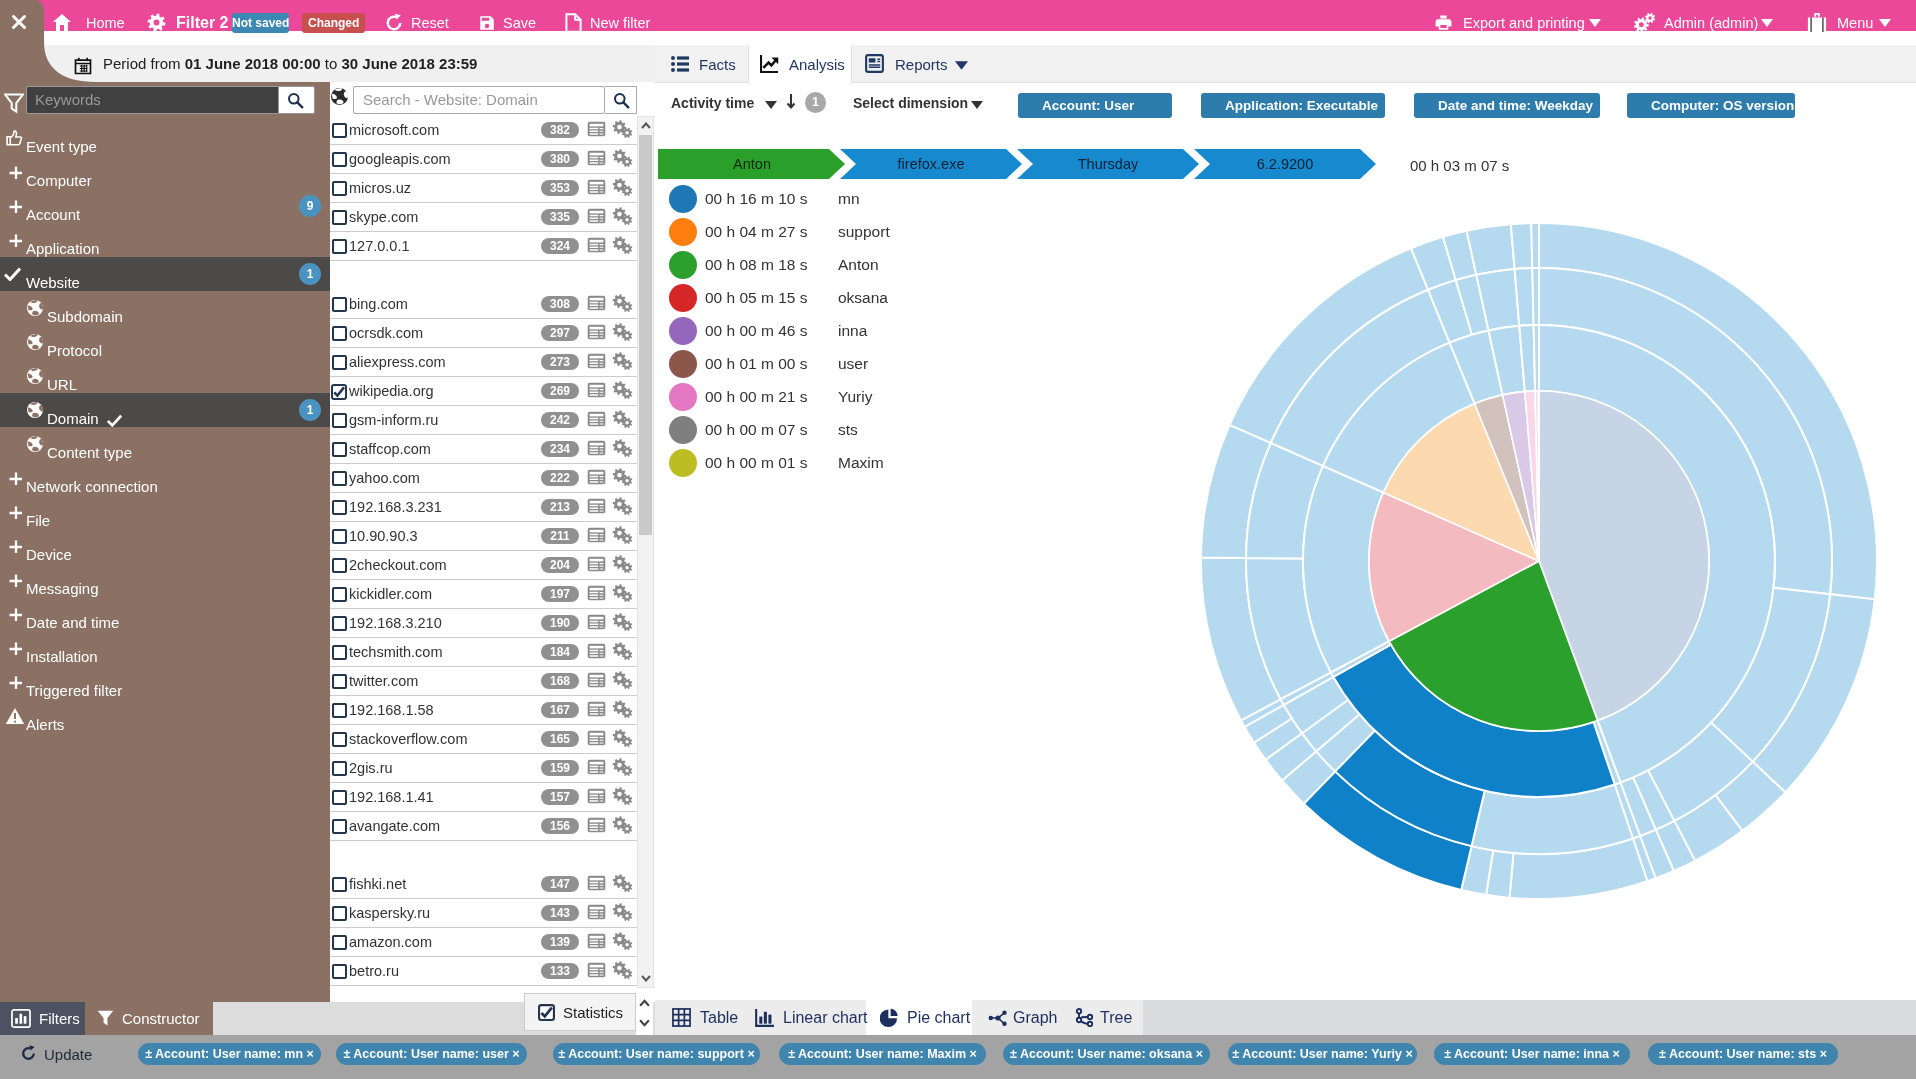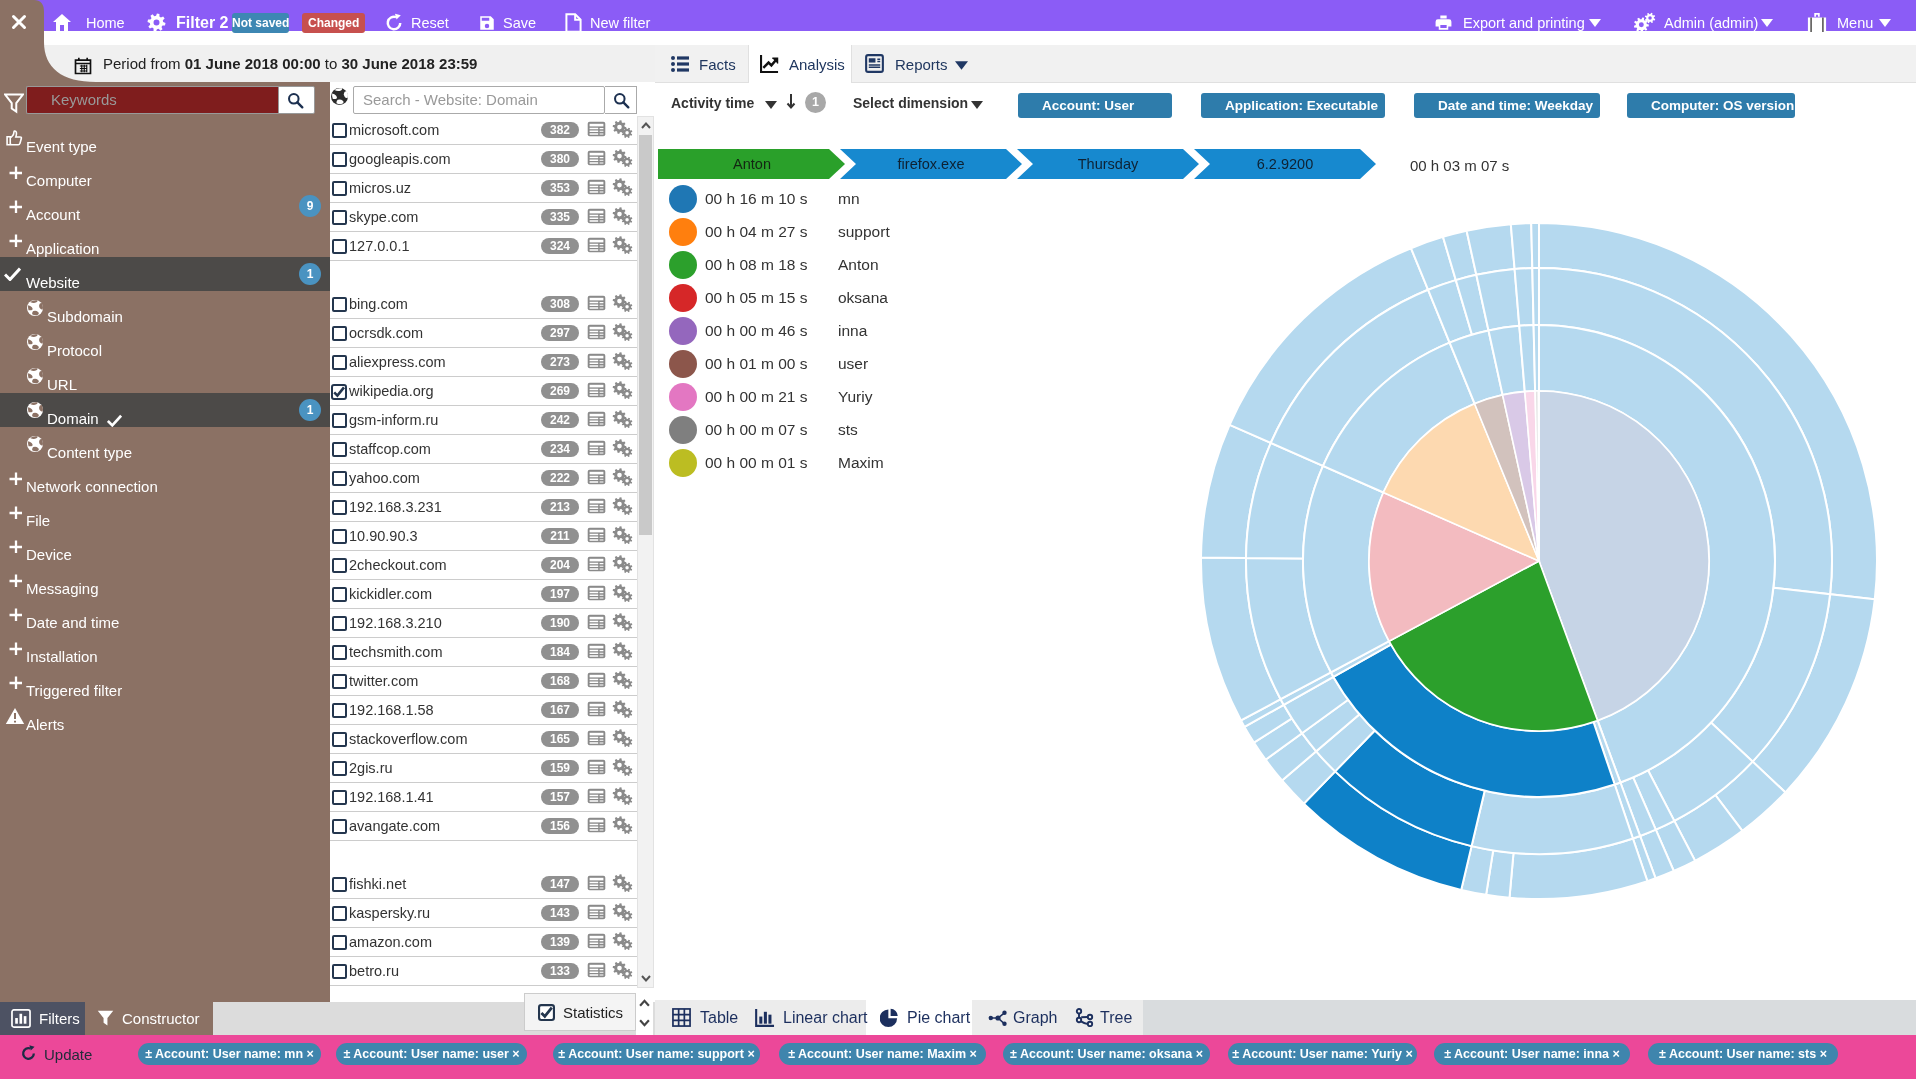--- a/index.html
+++ b/index.html
@@ -1,18 +1,18 @@
 <!DOCTYPE html>
 <html><head>
 <meta charset="utf-8">
 <style>
 * { margin:0; padding:0; box-sizing:border-box; }
 html,body { width:1916px; height:1079px; overflow:hidden; font-family:"Liberation Sans", sans-serif; background:#fff; }
 .abs { position:absolute; }
-#topbar { left:0; top:0; width:1916px; height:31px; background:#8b5cf6; color:#fff; }
+#topbar { left:0; top:0; width:1916px; height:31px; background:#ec4899; color:#fff; }
 .tb-item { position:absolute; top:0; height:45px; display:flex; align-items:center; color:#fff; font-size:14.5px; }
 #periodbar { left:0; top:45px; width:655px; height:37px; background:#f0f0f0; color:#222; font-size:15px; }
 #browntab { left:0; top:0; width:100px; height:82px; }
 #sidebar { left:0; top:82px; width:330px; height:920px; background:#8b7164; }
 .snav { position:absolute; left:0; width:330px; height:34px; color:#fff; font-size:15px; display:flex; align-items:flex-end; }
 .snav .plus { position:absolute; left:8px; top:10px; width:14px; height:14px; }
 .snav .txt1 { margin-left:26px; }
 .snav .txt2 { margin-left:47px; }
 .sel { background:#4c4a48; }
 .badge { position:absolute; right:9px; top:6px; width:22px; height:22px; border-radius:11px; background:#4a93c1; color:#fff; font-size:12px; font-weight:bold; text-align:center; line-height:22px; }
@@ -25,21 +25,21 @@
 .drow .ic2 { position:absolute; left:282px; top:4px; }
 #rightpanel { left:655px; top:45px; width:1261px; height:955px; background:#fff; }
 #rtabs { position:absolute; left:0; top:0; width:1261px; height:38px; background:#f1f1f1; border-bottom:1px solid #e0e0e0; }
 .rtab { position:absolute; top:0; height:38px; display:flex; align-items:center; color:#20375f; font-size:15px; }
 #toolbar { position:absolute; left:0; top:38px; width:1261px; height:38px; background:#fff; }
 .chip { position:absolute; top:48px; height:25px; border-radius:3px; background:#2e7cab; color:#fff; font-size:13.5px; font-weight:bold; line-height:25px; text-align:left;padding-left:24px; }
 #bottomtabs { left:655px; top:1000px; width:1261px; height:35px; background:#d9dcde; }
 .btabs-strip { position:absolute; left:0; top:0; width:488px; height:35px; background:#ececec; }
 .btab { position:absolute; top:0; height:35px; display:flex; align-items:center; color:#1c2f5e; font-size:16px; }
 #leftstrip { left:0; top:1002px; width:655px; height:33px; background:#dcdcdc; }
-#bottombar { left:0; top:1035px; width:1916px; height:44px; background:#ec4899; }
+#bottombar { left:0; top:1035px; width:1916px; height:44px; background:#a3a3a3; }
 .bchip { position:absolute; top:8px; height:22px; border-radius:11px; background:#3f85ad; color:#fff; font-size:12.5px; font-weight:bold; line-height:22px; text-align:center; }
 .legrow { position:absolute; left:14px; font-size:15.5px; color:#333; }
 .legrow .dot { position:absolute; left:0; top:0; width:28px; height:28px; border-radius:14px; }
 .legrow .t { position:absolute; left:36px; top:5px; width:130px; }
 .legrow .n { position:absolute; left:169px; top:5px; }
 svg { display:block; }
 </style>
 </head>
 <body>
 
@@ -130,21 +130,21 @@
 
 <svg class="abs" id="browntab" width="100" height="82">
     <path d="M0,0 L34,0 Q44,0 44,12 L44,42 C44,68 62,82 96,82 L0,82 Z" fill="#8b7164"></path>
     <path d="M13.5,16.5 L24.5,27.5 M24.5,16.5 L13.5,27.5" stroke="#fff" stroke-width="3" stroke-linecap="round"></path>
   </svg>
 
 <div class="abs" id="sidebar">
  <svg style="position:absolute;left:4px;top:11px" width="20" height="21" viewBox="0 0 22 22">
       <path d="M1 1 H21 L13.5 10.5 V20 L8.5 16.5 V10.5 Z" fill="none" stroke="#fff" stroke-width="2.2"></path>
     </svg>
- <div style="position:absolute;left:26px;top:4px;width:252px;height:28px;background:#7f1d1d;border:1px solid #999;border-right:none;border-radius:2px 0 0 2px;color:#999;font-size:15px;line-height:26px;padding-left:24px">Keywords</div>
+ <div style="position:absolute;left:26px;top:4px;width:252px;height:28px;background:#404040;border:1px solid #999;border-right:none;border-radius:2px 0 0 2px;color:#999;font-size:15px;line-height:26px;padding-left:8px">Keywords</div>
  <div style="position:absolute;left:278px;top:4px;width:37px;height:28px;background:#fff;border:1px solid #999;border-radius:0 2px 2px 0"></div>
  <svg style="position:absolute;left:287px;top:10px" width="17" height="17" viewBox="0 0 20 20">
       <circle cx="8" cy="8" r="5.6" fill="none" stroke="#1c3050" stroke-width="2.4"></circle>
       <path d="M12.2 12.2 L18 18" stroke="#1c3050" stroke-width="2.8" stroke-linecap="round"></path>
     </svg>
  <svg width="0" height="0">
       <defs>
   <g id="wglobe">
           <circle cx="8" cy="8" r="8" fill="#fff"></circle>
           <path fill="#8b7164" d="M3.2 1.9 Q6.4 3.7 9.4 2.3 Q10.9 1.5 10.3 0.35 Q6.3 -0.5 3.2 1.9Z"></path>

